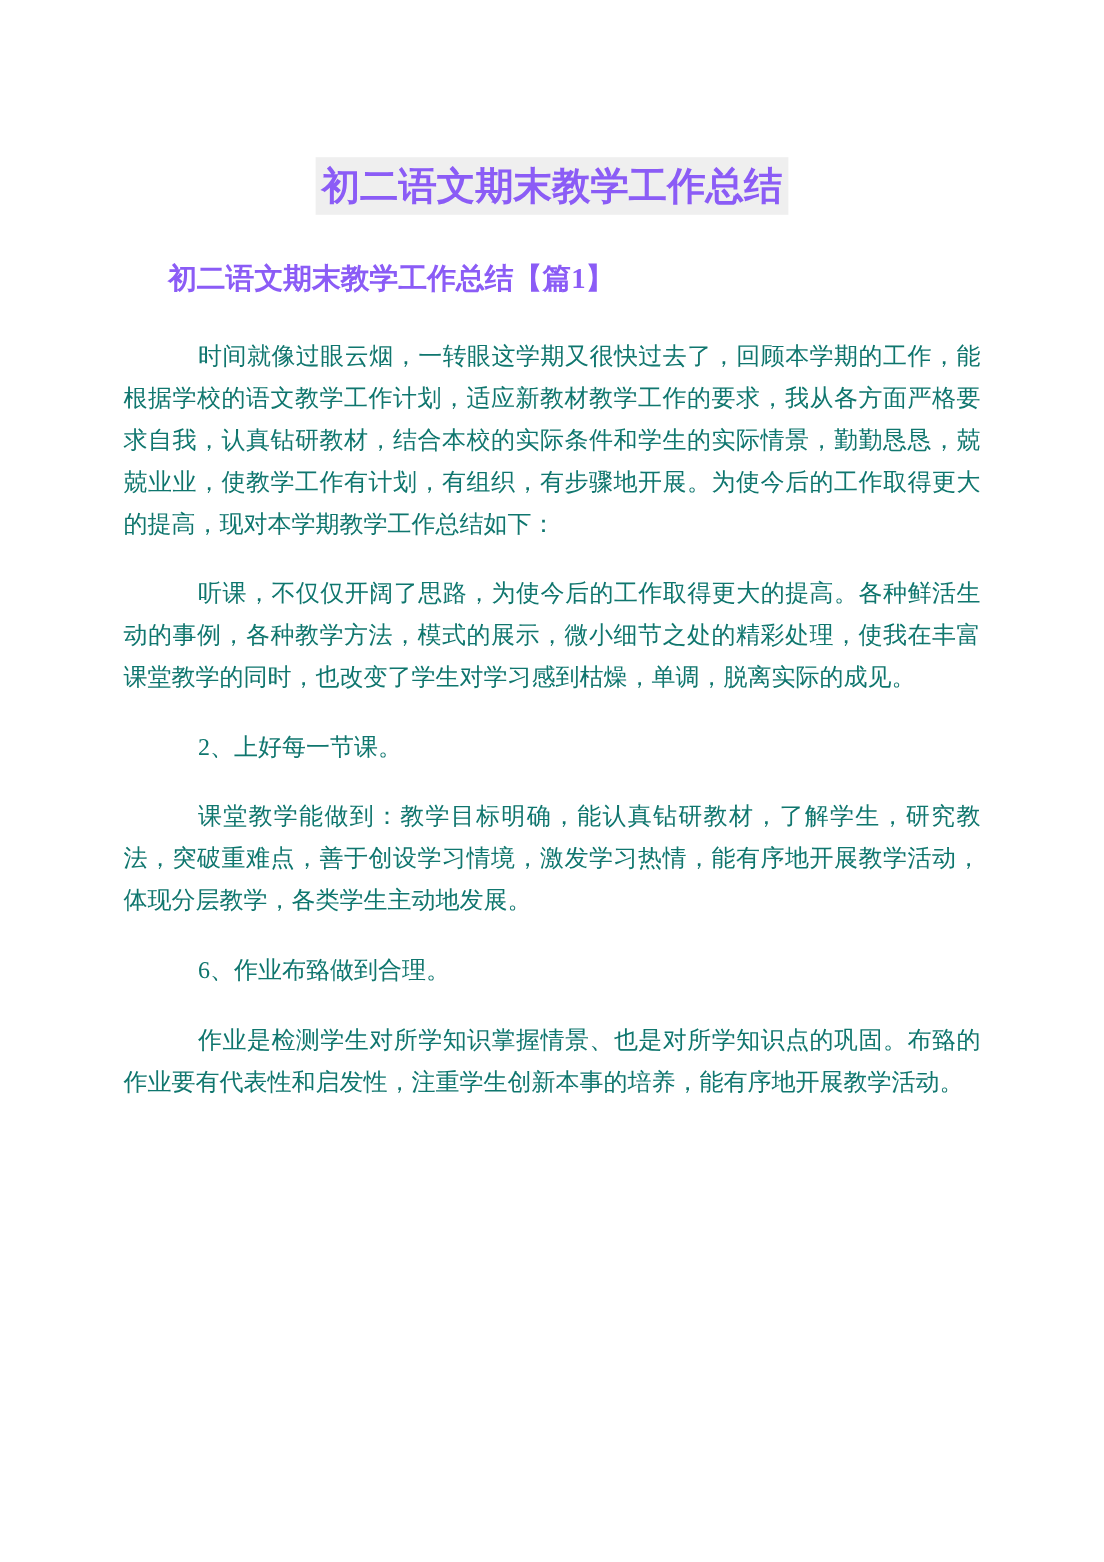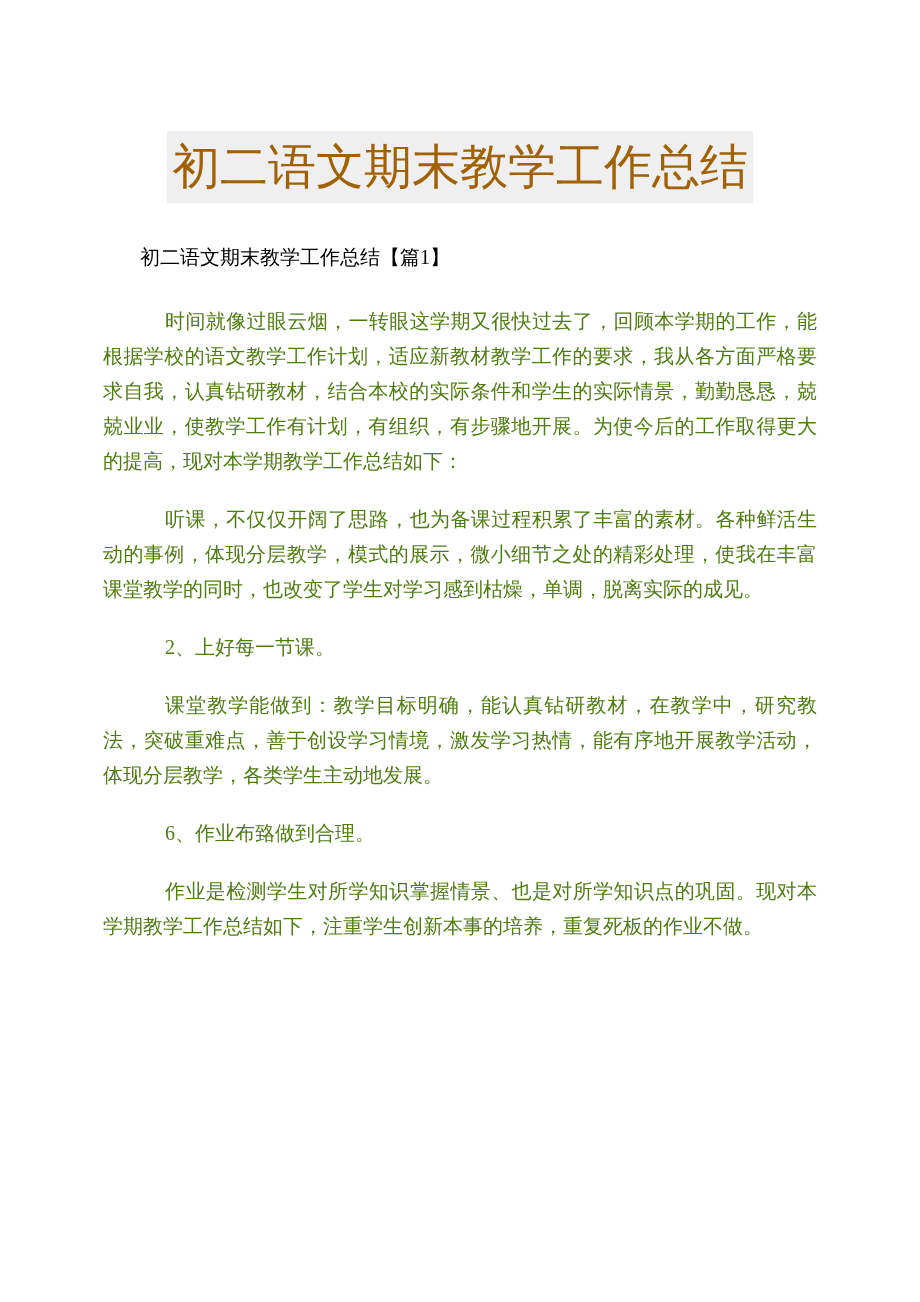--- a/index.html
+++ b/index.html
@@ -20,39 +20,39 @@
     padding: 131px 103px 0 103px;
     background: #ffffff;
   }
   .title-wrap {
     text-align: center;
     margin: 0 0 39px 0;
   }
   .title-highlight {
     display: inline-block;
     background: #efefef;
-    color: #a16207;
-    font-size: 48px;
-    font-weight: normal;
+    color: #8b5cf6;
+    font-size: 32px;
+    font-weight: bold;
     line-height: 1.45;
     padding: 1px 5px;
     white-space: nowrap;
   }
   .subheading {
-    color: #000000;
-    font-weight: normal;
-    font-size: 20px;
+    color: #8b5cf6;
+    font-weight: bold;
+    font-size: 24px;
     line-height: 30px;
     text-indent: 37px;
     margin: 0 0 32px 0;
   }
   .para {
     font-size: 20px;
     line-height: 35px;
-    color: #4d7c0f;
+    color: #0f766e;
     text-align: justify;
     text-indent: 62px;
     margin: 0 0 23px 0;
   }
 </style>
 </head>
 <body>
 
 <div class="page">
 
@@ -60,23 +60,23 @@
     <span class="title-highlight">初二语文期末教学工作总结</span>
   </div>
 
   <div class="subheading">初二语文期末教学工作总结【篇1】</div>
 
   <p class="para">时间就像过眼云烟，一转眼这学期又很快过去了，回顾本学期的工作，能根据学校的语文教学工作计划，适应新教材教学工作的要求，我从各方面严格要求自我，认真钻研教材，结合本校的实际条件和学生的实际情景，勤勤恳恳，兢兢业业，使教学工作有计划，有组织，有步骤地开展。为使今后的工作取得更大的提高，现对本学期教学工作总结如下：</p>
 
 
 
 
-  <p class="para">听课，不仅仅开阔了思路，也为备课过程积累了丰富的素材。各种鲜活生动的事例，体现分层教学，模式的展示，微小细节之处的精彩处理，使我在丰富课堂教学的同时，也改变了学生对学习感到枯燥，单调，脱离实际的成见。</p>
+  <p class="para">听课，不仅仅开阔了思路，为使今后的工作取得更大的提高。各种鲜活生动的事例，各种教学方法，模式的展示，微小细节之处的精彩处理，使我在丰富课堂教学的同时，也改变了学生对学习感到枯燥，单调，脱离实际的成见。</p>
 
   <p class="para">2、上好每一节课。</p>
 
-  <p class="para">课堂教学能做到：教学目标明确，能认真钻研教材，在教学中，研究教法，突破重难点，善于创设学习情境，激发学习热情，能有序地开展教学活动，体现分层教学，各类学生主动地发展。</p>
+  <p class="para">课堂教学能做到：教学目标明确，能认真钻研教材，了解学生，研究教法，突破重难点，善于创设学习情境，激发学习热情，能有序地开展教学活动，体现分层教学，各类学生主动地发展。</p>
 
   <p class="para">6、作业布臵做到合理。</p>
 
-  <p class="para">作业是检测学生对所学知识掌握情景、也是对所学知识点的巩固。现对本学期教学工作总结如下，注重学生创新本事的培养，重复死板的作业不做。</p>
+  <p class="para">作业是检测学生对所学知识掌握情景、也是对所学知识点的巩固。布臵的作业要有代表性和启发性，注重学生创新本事的培养，能有序地开展教学活动。</p>
 
 </div>
 
 </body></html>

